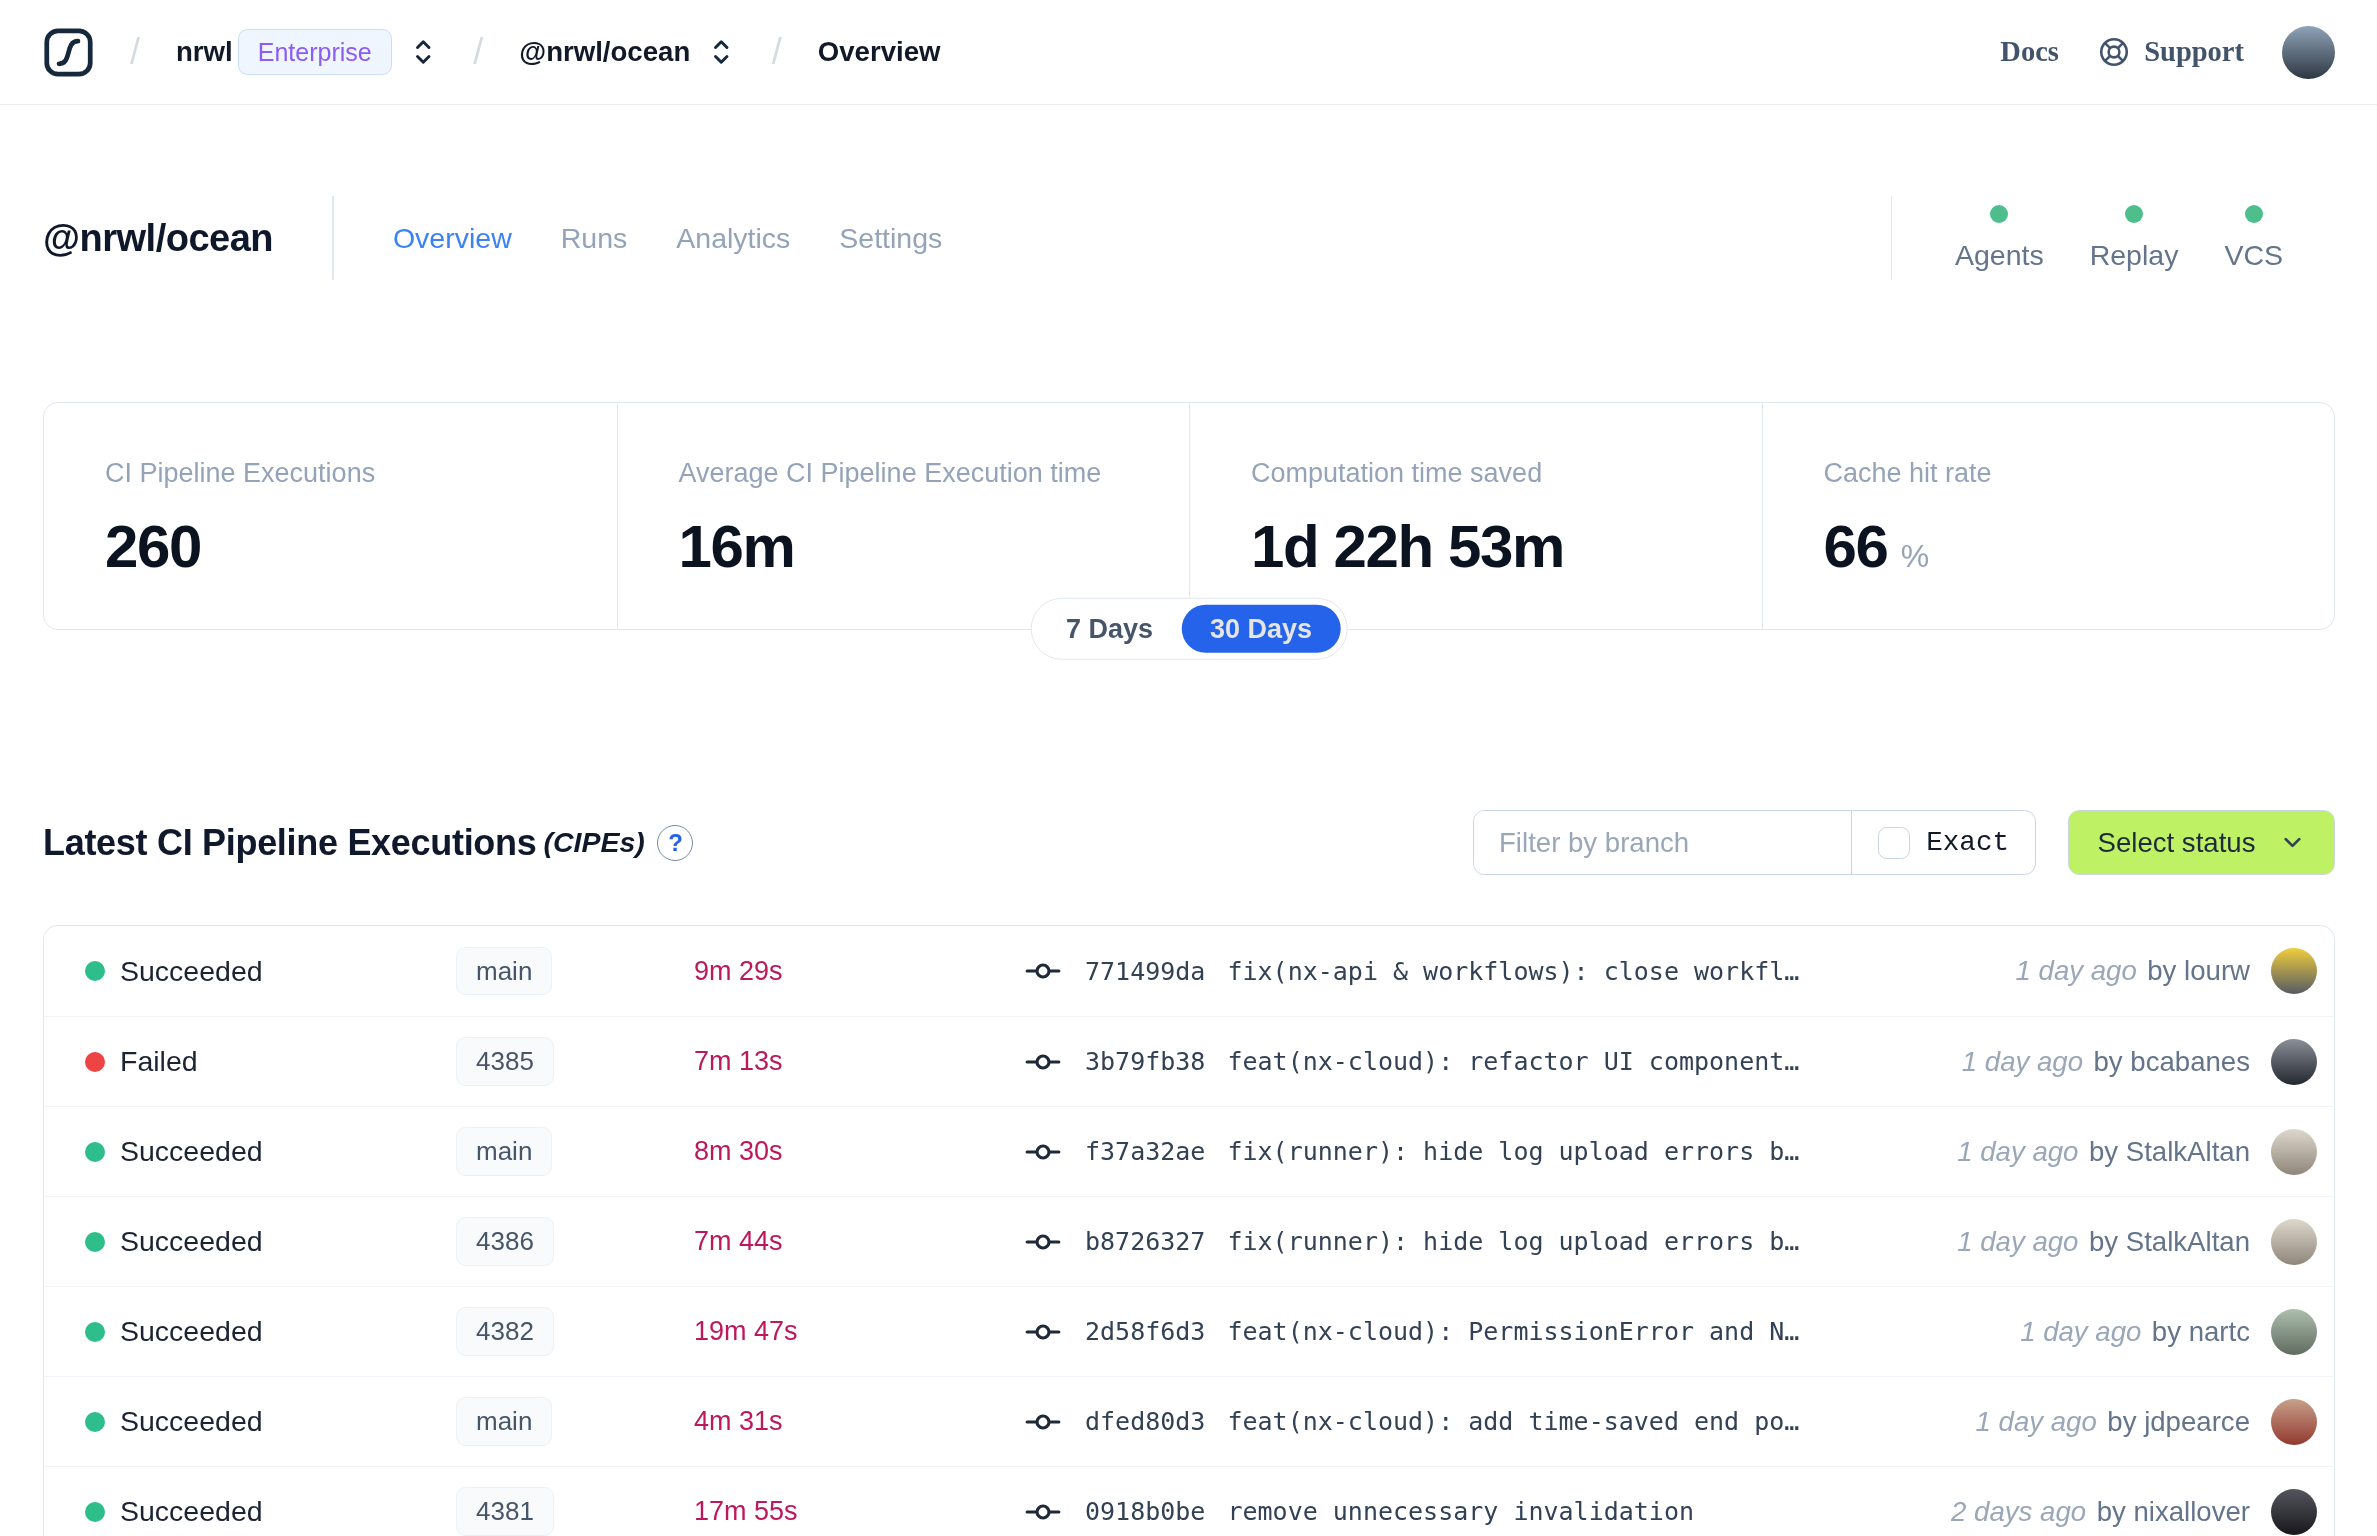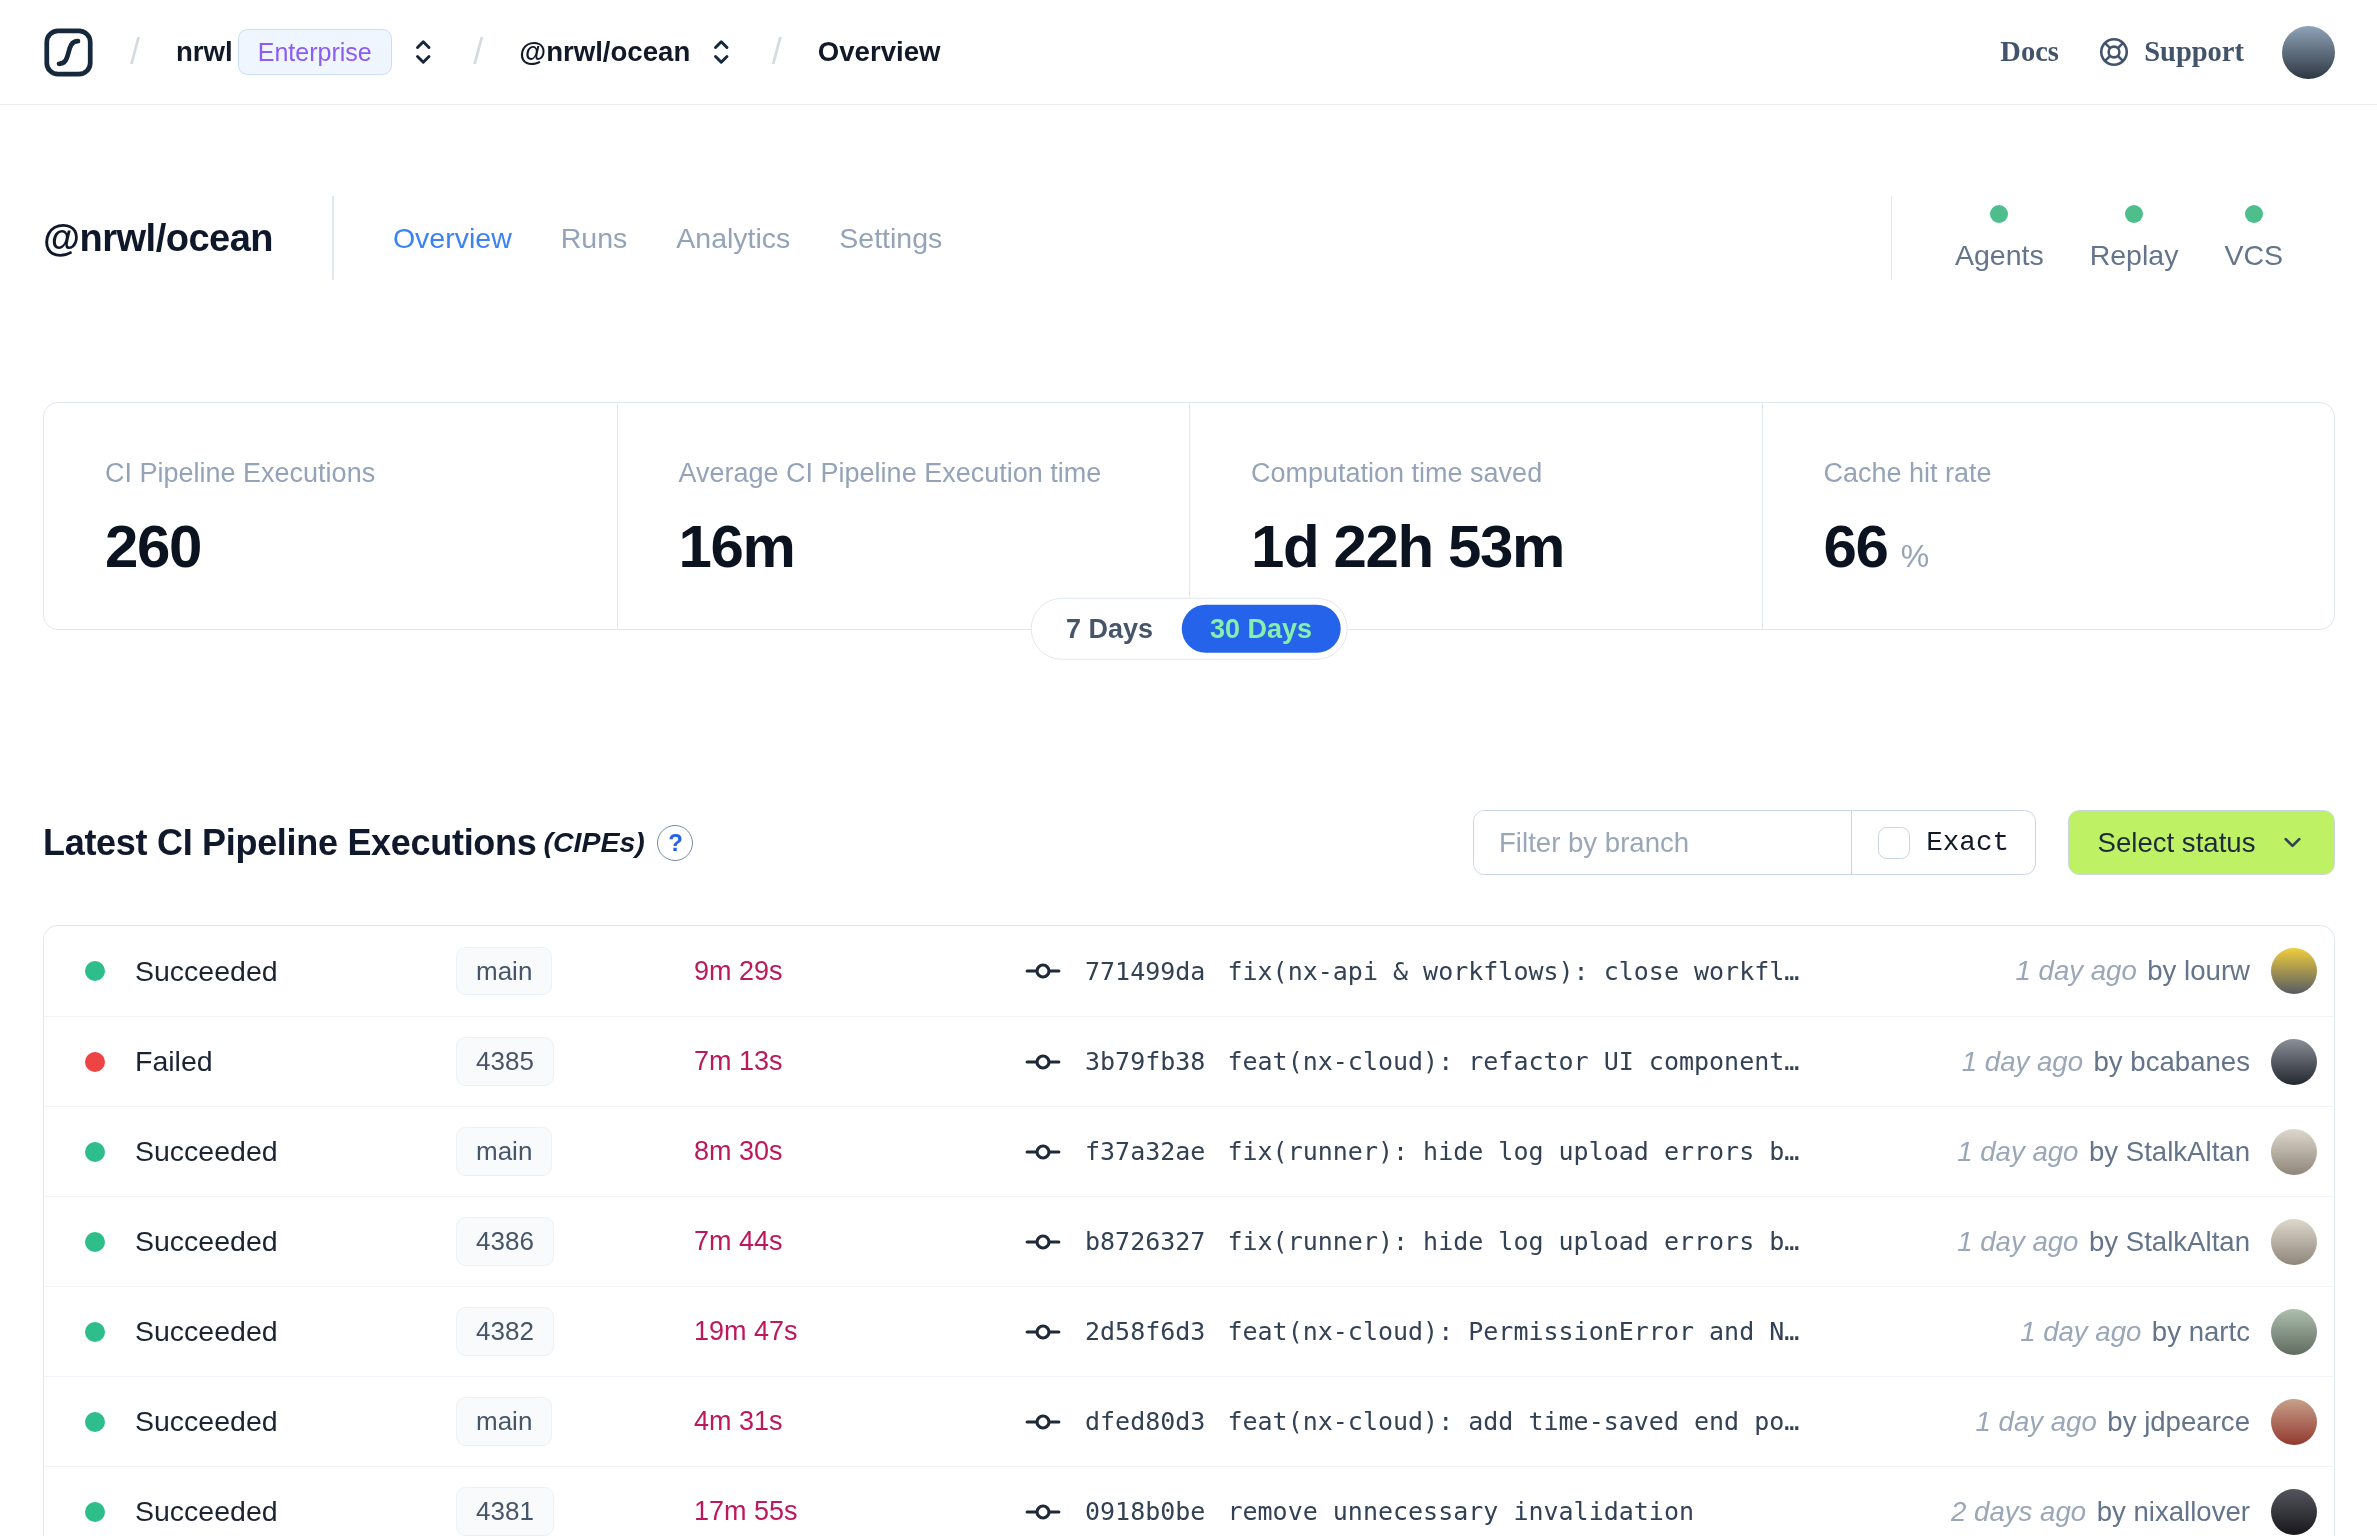--- a/index.html
+++ b/index.html
@@ -40,21 +40,21 @@
   .stat-card + .stat-card { border-left:1.9px solid #e2e8f0; }
   .stat-label { font-size:27px; font-weight:500; color:#94a3b8; }
   .stat-value { margin-top:23px; font-size:60px; font-weight:800; color:#0b1220;
     letter-spacing:-1.4px; display:flex; align-items:baseline; gap:13.3px; }
   .stat-suffix { font-size:32px; font-weight:500; color:#94a3b8; letter-spacing:0; }
   .toggle-wrap { position:absolute; left:50%; bottom:0; transform:translate(-50%,50%);
     background:#fff; border:1.9px solid #e2e8f0; border-radius:950px; padding:5.7px;
     display:flex; align-items:center; }
   .toggle-opt { font-size:27px; font-weight:600; color:#475569; padding:8.6px 28.5px;
     border-radius:950px; background:none; border:none; cursor:pointer; font-family:inherit; }
-  .toggle-opt.selected { background:#2563eb; color:#86efac; font-weight:700; }
+  .toggle-opt.selected { background:#2563eb; color:#e5e5e5; font-weight:700; }
 
   
   .list-head { margin:179px 43px 0; display:flex; align-items:center; height:67px; }
   .list-title { display:flex; align-items:center; gap:7px; }
   .list-title h2 { font-size:36px; font-weight:700; color:#10192c; letter-spacing:-0.3px; }
   .title-suffix { font-size:28.5px; font-style:italic; font-weight:600; color:#10192c; }
   .help { width:36px; height:36px; border-radius:50%; border:1.9px solid #7a8aa0;
     display:flex; align-items:center; justify-content:center; margin-left:5.7px;
     font-size:24px; font-weight:600; color:#2563eb; cursor:pointer; }
   .filters { margin-left:auto; display:flex; align-items:center; gap:32px; }
@@ -68,21 +68,21 @@
   .exact-label { font-size:27.6px; color:#111827; cursor:pointer; }
   .select-status { height:65px; border:1.9px solid #cbd5e1; border-radius:11.4px; background:#bef264;
     display:flex; align-items:center; gap:23px; padding:0 28.5px; cursor:pointer;
     font-size:27.6px; font-weight:500; color:#1e293b; font-family:inherit; }
 
   
   .table { margin:49px 43px 0; border:1.9px solid #e2e8f0; border-bottom:none;
     border-radius:15px 15px 0 0; overflow:hidden; background:#fff; }
   .row { height:90px; display:flex; align-items:center; padding:0 17px 0 41px; cursor:pointer; }
   .row + .row { border-top:1.9px solid #f1f5f9; }
-  .cell-status { width:371px; flex:none; display:flex; align-items:center; gap:30px; }
+  .cell-status { width:371px; flex:none; display:flex; align-items:center; gap:15px; }
   .dot { width:20px; height:20px; border-radius:50%; flex:none; }
   .status-text { font-size:28.5px; font-weight:500; color:#1c2434; }
   .cell-branch { width:238px; flex:none; }
   .badge { display:inline-block; font-size:26px; color:#475569; background:#f8fafc;
     border:1.9px solid #ecf1f6; border-radius:9.5px; padding:7.6px 19px; min-width:53px; text-align:center; }
   .cell-duration { width:222px; flex:none; text-align:left; font-size:27px; color:#be185d; }
   .cell-commit { flex:1; min-width:0; display:flex; align-items:center; gap:22px;
     padding-left:107px; white-space:nowrap; overflow:hidden;
     font-family:"DejaVu Sans Mono", monospace; font-size:25px; color:#334155; }
   .commit-icon { flex:none; display:flex; }

